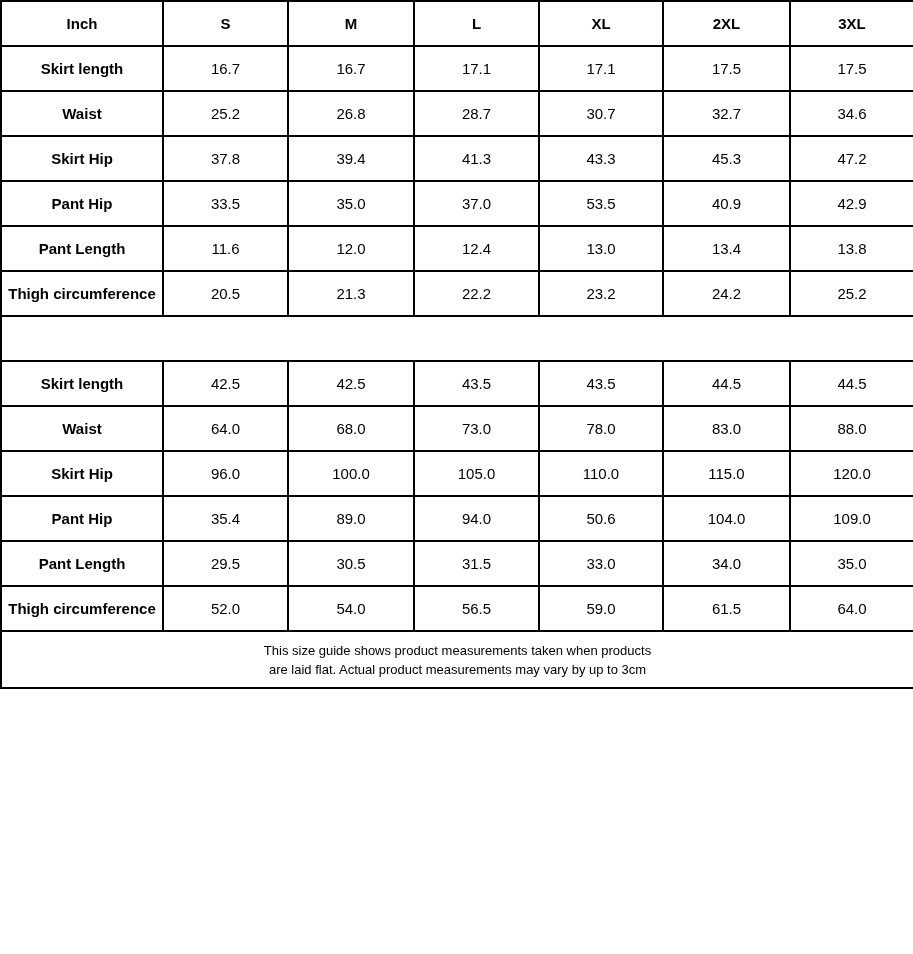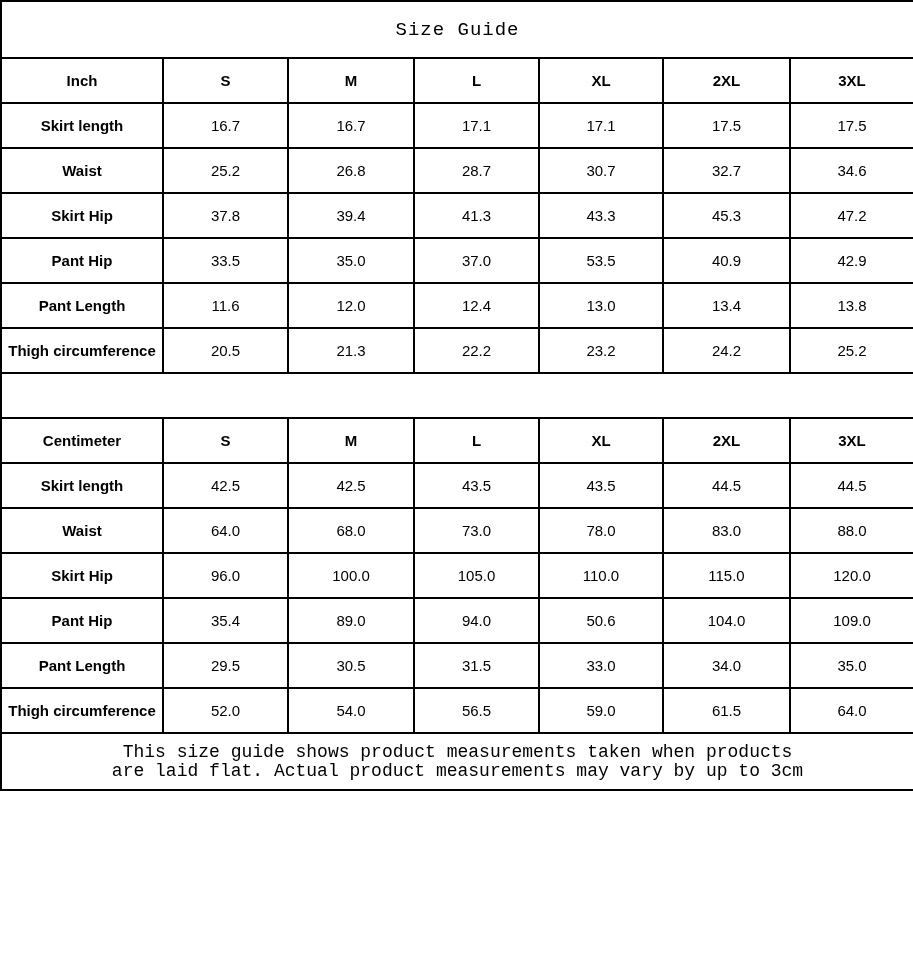--- a/index.html
+++ b/index.html
@@ -46,43 +46,40 @@
     font-weight: bold;
     font-size: 15px;
   }
   td.val {
     font-family: "Liberation Sans", sans-serif;
     font-weight: normal;
     font-size: 15px;
   }
   td.spacer-cell { background: #ffffff; }
   td.footer-cell {
-    font-family: Liberation Mono, monospace;
-    font-size: 18px;
+    font-family: Liberation Sans, sans-serif;
+    font-size: 13px;
     line-height: 19px;
   }
 </style>
 </head>
 <body>
 
 <div class="sheet">
   <table class="size-guide">
     <colgroup>
       <col style="width:162px">
       <col style="width:125px">
       <col style="width:126px">
       <col style="width:125px">
       <col style="width:124px">
       <col style="width:127px">
       <col style="width:124px">
     </colgroup>
     <tbody>
-      <tr class="r-title">
-        <td colspan="7" class="title-cell">Size Guide</td>
-      </tr>
 
       <tr class="r-mid">
         <th class="unit-cell">Inch</th>
         <th class="size-cell">S</th>
         <th class="size-cell">M</th>
         <th class="size-cell">L</th>
         <th class="size-cell">XL</th>
         <th class="size-cell">2XL</th>
         <th class="size-cell">3XL</th>
       </tr>
@@ -139,29 +136,20 @@
         <td class="val">22.2</td>
         <td class="val">23.2</td>
         <td class="val">24.2</td>
         <td class="val">25.2</td>
       </tr>
 
       <tr class="r-mid">
         <td colspan="7" class="spacer-cell"></td>
       </tr>
 
-      <tr class="r-mid">
-        <th class="unit-cell">Centimeter</th>
-        <th class="size-cell">S</th>
-        <th class="size-cell">M</th>
-        <th class="size-cell">L</th>
-        <th class="size-cell">XL</th>
-        <th class="size-cell">2XL</th>
-        <th class="size-cell">3XL</th>
-      </tr>
 
       <tr class="r-mid">
         <td class="label">Skirt length</td>
         <td class="val">42.5</td>
         <td class="val">42.5</td>
         <td class="val">43.5</td>
         <td class="val">43.5</td>
         <td class="val">44.5</td>
         <td class="val">44.5</td>
       </tr>

